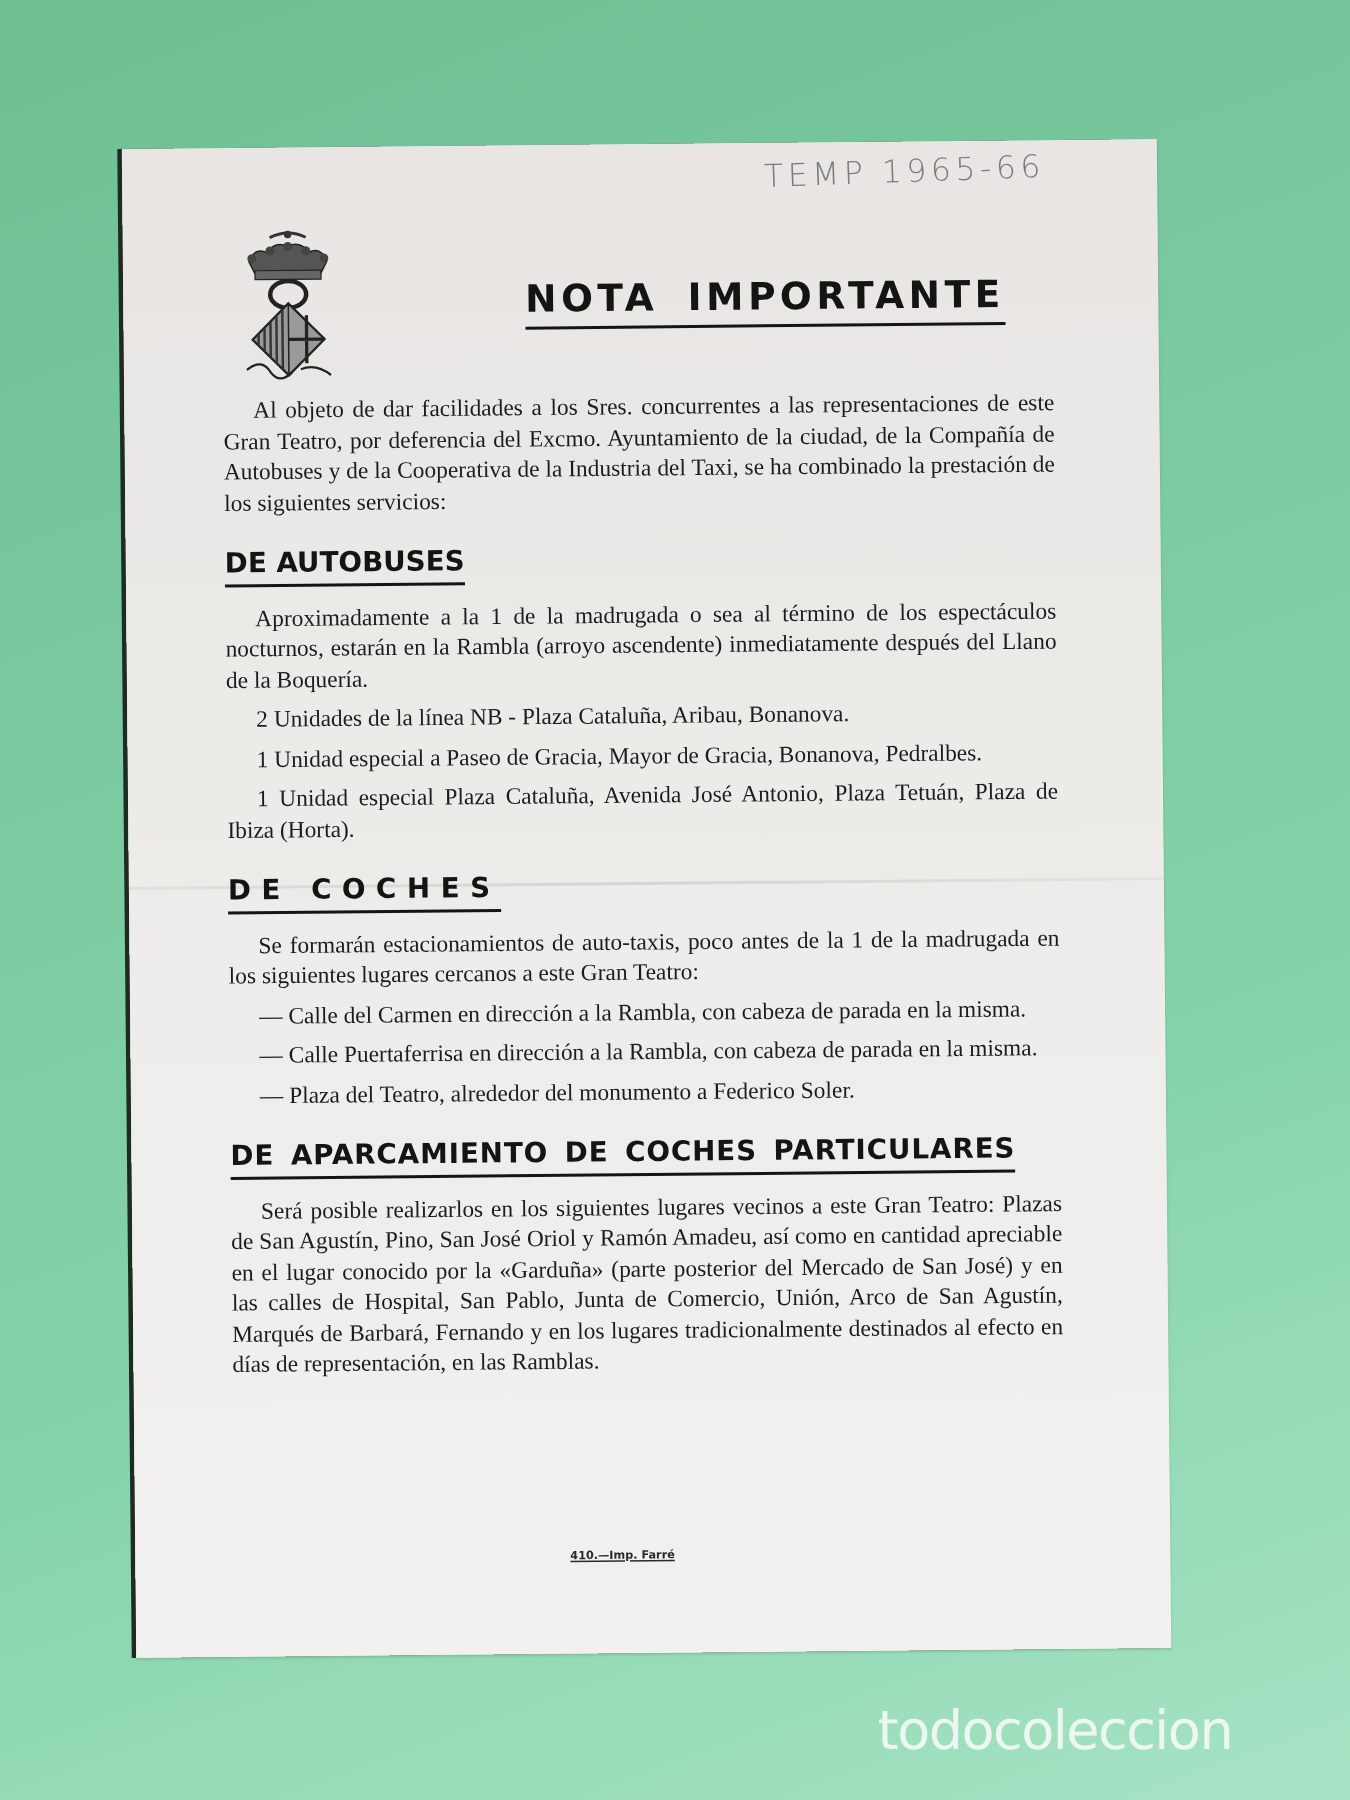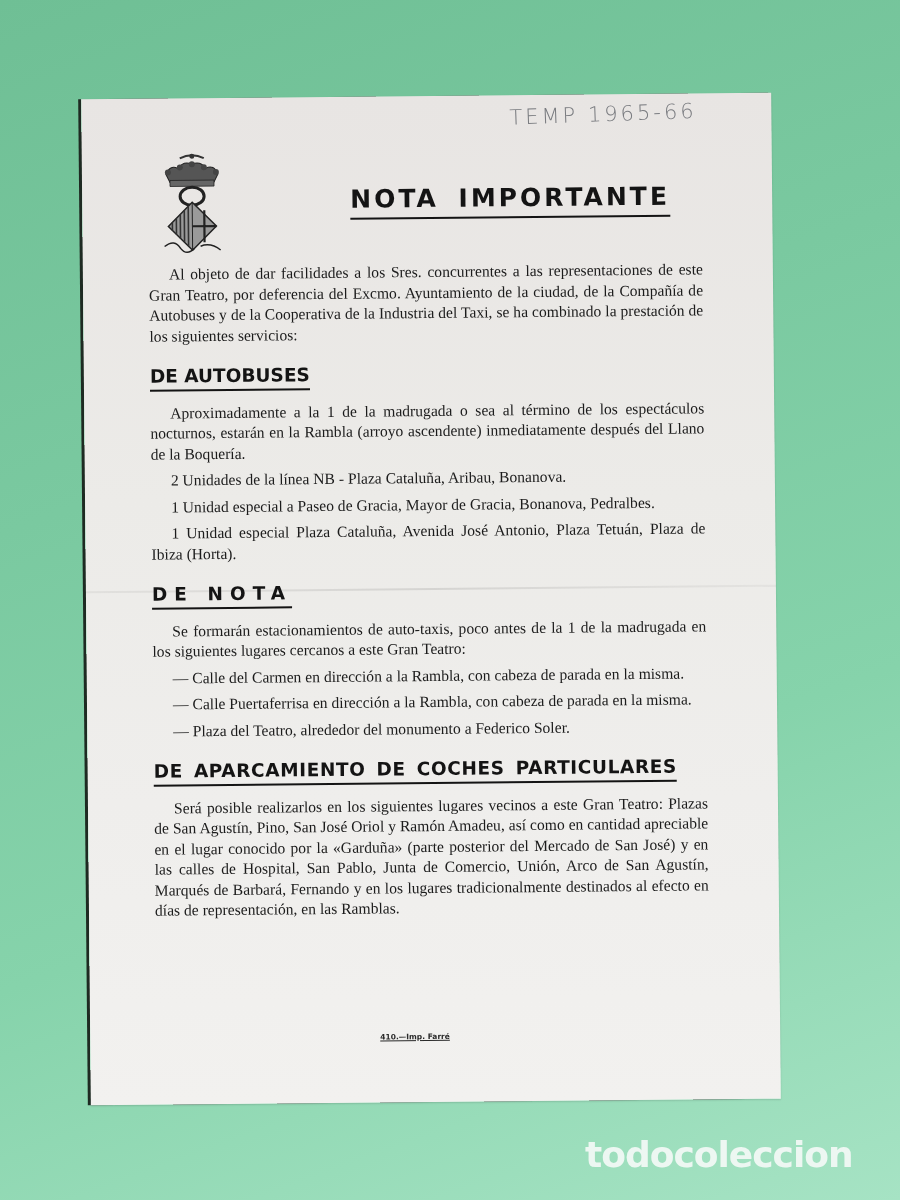--- a/index.html
+++ b/index.html
@@ -53,21 +53,21 @@
     .section-title.wide { letter-spacing: 0.6px; word-spacing: 4px; }
     .section { margin-top: 0; }
     .dash-item { margin: 0 0 6px 0; text-indent: 20px; }
     .imprint {
       position: absolute; left: 290px; top: 936px;
       font-family: "DejaVu Sans", sans-serif; font-weight: bold;
       font-size: 7.5px; color: #2a2a2a; text-decoration: underline;
     }
     .watermark {
       position: absolute; left: 585px; top: 1134px;
-      font-family: "DejaVu Sans", sans-serif; font-weight: bold;
+      font-family: "DejaVu Sans", sans-serif; font-weight: normal;
       font-size: 36px; letter-spacing: -1px; color: rgba(245, 250, 247, 0.9);
     }
   </style>
 </head>
 <body>
 
 <div class="paper">
   <div class="fold"></div>
 
   <div class="handwritten">TEMP 1965-66</div>
@@ -102,21 +102,21 @@
 
     <div class="section">
       <div class="section-title">DE AUTOBUSES</div>
       <p class="para">Aproximadamente a la 1 de la madrugada o sea al término de los espectáculos nocturnos, estarán en la Rambla (arroyo ascendente) inmediatamente después del Llano de la Boquería.</p>
       <p class="para">2 Unidades de la línea NB - Plaza Cataluña, Aribau, Bonanova.</p>
       <p class="para">1 Unidad especial a Paseo de Gracia, Mayor de Gracia, Bonanova, Pedralbes.</p>
       <p class="para">1 Unidad especial Plaza Cataluña, Avenida José Antonio, Plaza Tetuán, Plaza de Ibiza (Horta).</p>
     </div>
 
     <div class="section">
-      <div class="section-title spaced">DE NOTA</div>
+      <div class="section-title spaced">DE COCHES</div>
       <p class="para">Se formarán estacionamientos de auto-taxis, poco antes de la 1 de la madrugada en los siguientes lugares cercanos a este Gran Teatro:</p>
       <p class="dash-item">— Calle del Carmen en dirección a la Rambla, con cabeza de parada en la misma.</p>
       <p class="dash-item">— Calle Puertaferrisa en dirección a la Rambla, con cabeza de parada en la misma.</p>
       <p class="dash-item">— Plaza del Teatro, alrededor del monumento a Federico Soler.</p>
     </div>
 
     <div class="section">
       <div class="section-title wide">DE APARCAMIENTO DE COCHES PARTICULARES</div>
       <p class="para">Será posible realizarlos en los siguientes lugares vecinos a este Gran Teatro: Plazas de San Agustín, Pino, San José Oriol y Ramón Amadeu, así como en cantidad apreciable en el lugar conocido por la «Garduña» (parte posterior del Mercado de San José) y en las calles de Hospital, San Pablo, Junta de Comercio, Unión, Arco de San Agustín, Marqués de Barbará, Fernando y en los lugares tradicionalmente destinados al efecto en días de representación, en las Ramblas.</p>
     </div>

